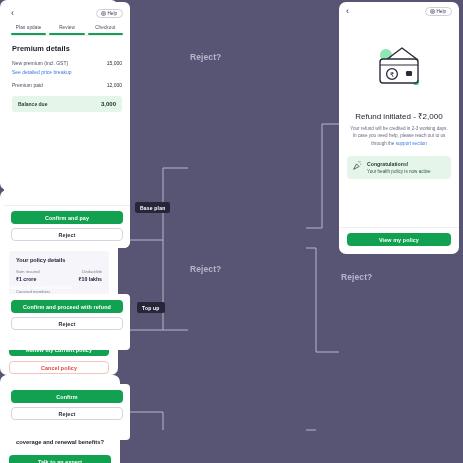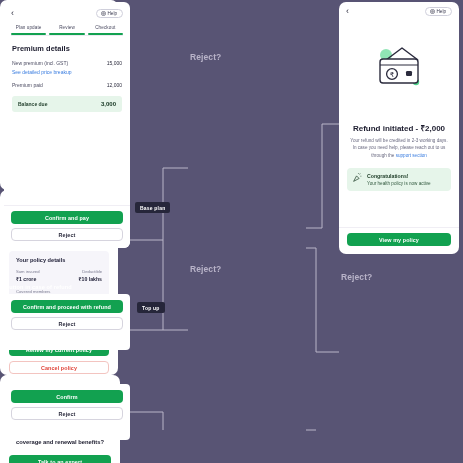--- a/index.html
+++ b/index.html
@@ -109,21 +109,21 @@
   .pb-prem .val .per { font-size:4px; font-weight:normal; color:#8b8b9e; }
 
   .m-actions { margin-top:8px; }
   .m-actions .btn { height:13px; }
   .m-actions .btn + .btn { margin-top:5px; }
 
   
   #refund-screen { left:339px; top:2px; width:120px; height:252px; }
   .rs-nav { display:flex; align-items:center; justify-content:space-between; padding:5px 7px 0 7px; height:14px; }
   .rs-art { display:flex; align-items:center; justify-content:center; height:78px; margin-top:12px; position:relative; }
-  .rs-h { text-align:center; font-size:8px; font-weight:bold; color:#1c1c2e; margin-top:16px; }
+  .rs-h { text-align:center; font-size:8px; font-weight:normal; color:#1c1c2e; margin-top:4px; }
   .rs-p { text-align:center; font-size:4.6px; color:#6a6a80; line-height:1.6; padding:4px 10px 0 10px; }
   .rs-p a { color:#3a7de0; }
   .rs-banner {
     margin:9px 8px 0 8px; background:#e6f5ea; border-radius:4px; padding:5px 6px;
     display:flex; gap:5px; align-items:flex-start;
   }
   .rs-banner .bt { font-size:5.2px; font-weight:bold; color:#1c3b26; }
   .rs-banner .bp { font-size:4.6px; color:#355c42; margin-top:1.5px; }
   .rs-footer { position:absolute; left:0; right:0; bottom:0; padding:6px 8px 8px 8px; }
   .rs-footer:before { content:""; position:absolute; left:0; right:0; top:0; height:1px; background:#f0eef4; }

